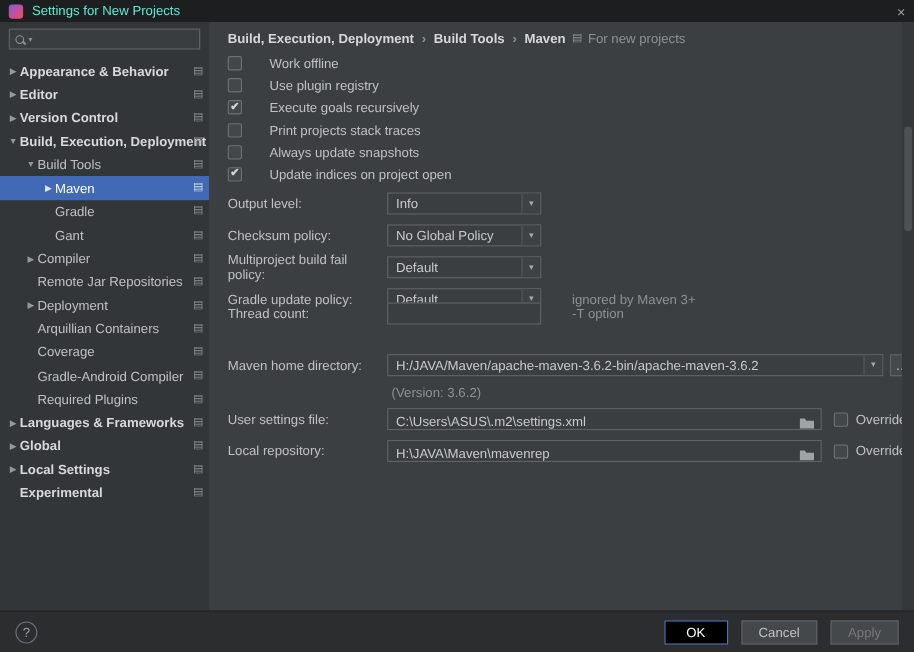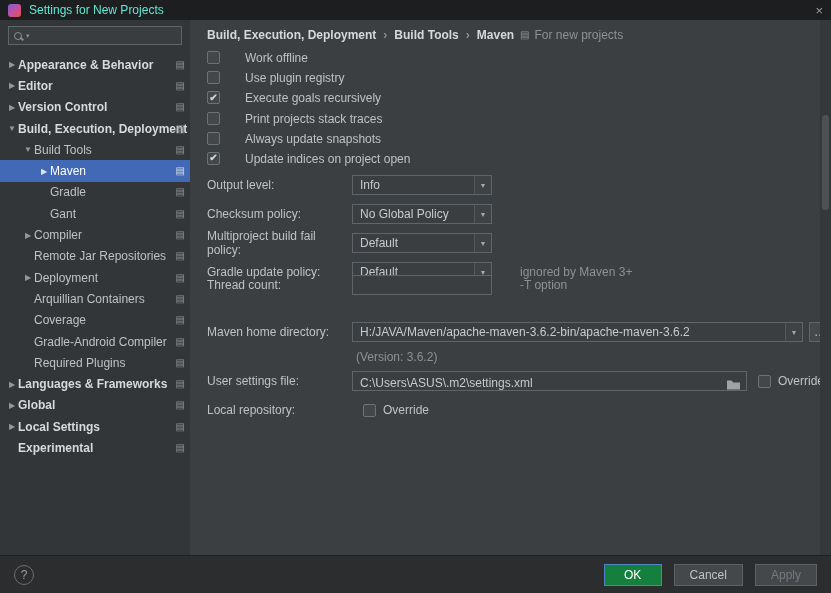--- a/index.html
+++ b/index.html
@@ -63,21 +63,21 @@
 
   
   .scrollgutter{position:absolute;right:0;top:20px;width:11px;bottom:38px;background:#35383a}
   .thumb{position:absolute;left:2px;right:2px;top:95px;height:95px;background:#4d5154;border-radius:4px}
 
   
   .footer{position:absolute;left:0;right:0;bottom:0;height:38px;background:#2b2d2f;border-top:1px solid #1f2022;display:flex;align-items:center;padding:0 14px;gap:12px}
   .help{width:20px;height:20px;border-radius:50%;border:1px solid #6c7073;color:#9da1a4;display:flex;align-items:center;justify-content:center;flex:0 0 20px;cursor:pointer}
   .spacer{flex:1}
   .btn{height:22px;min-width:58px;padding:0 15px;display:flex;align-items:center;justify-content:center;border:1px solid #5e6265;background:#45484b;color:#c0c2c4;cursor:pointer}
-  .btn-ok{background:#15803d;border-color:#5083c6;color:#fff}
+  .btn-ok{background:#000000;border-color:#5083c6;color:#fff}
   .btn-apply{color:#77797c;cursor:default}
 </style>
 </head>
 <body>
 
 <div class="dialog">
 
   <div class="titlebar">
     <span class="app-icon"></span>
     <span class="win-title">Settings for New Projects</span>
@@ -306,20 +306,28 @@
       <span class="override">
         <span class="cb">
             <span class="mark"></span>
           </span>
         <span class="cblabel">Override</span>
       </span>
     </div>
 
     <div class="frow" style="top:380px">
       <span class="flabel">Local repository:</span>
+      <div class="textfield w395">
+        <input value="H:\JAVA\Maven\mavenrep" style="">
+        <span class="folder">
+            <svg width="13" height="11" viewBox="0 0 13 11">
+              <path d="M0 1.5 h4.6 l1.6 2 H13 v7 H0 z" fill="#9fa3a6"></path>
+            </svg>
+          </span>
+      </div>
       <span class="override">
         <span class="cb">
             <span class="mark"></span>
           </span>
         <span class="cblabel">Override</span>
       </span>
     </div>
 
   </div>
 

